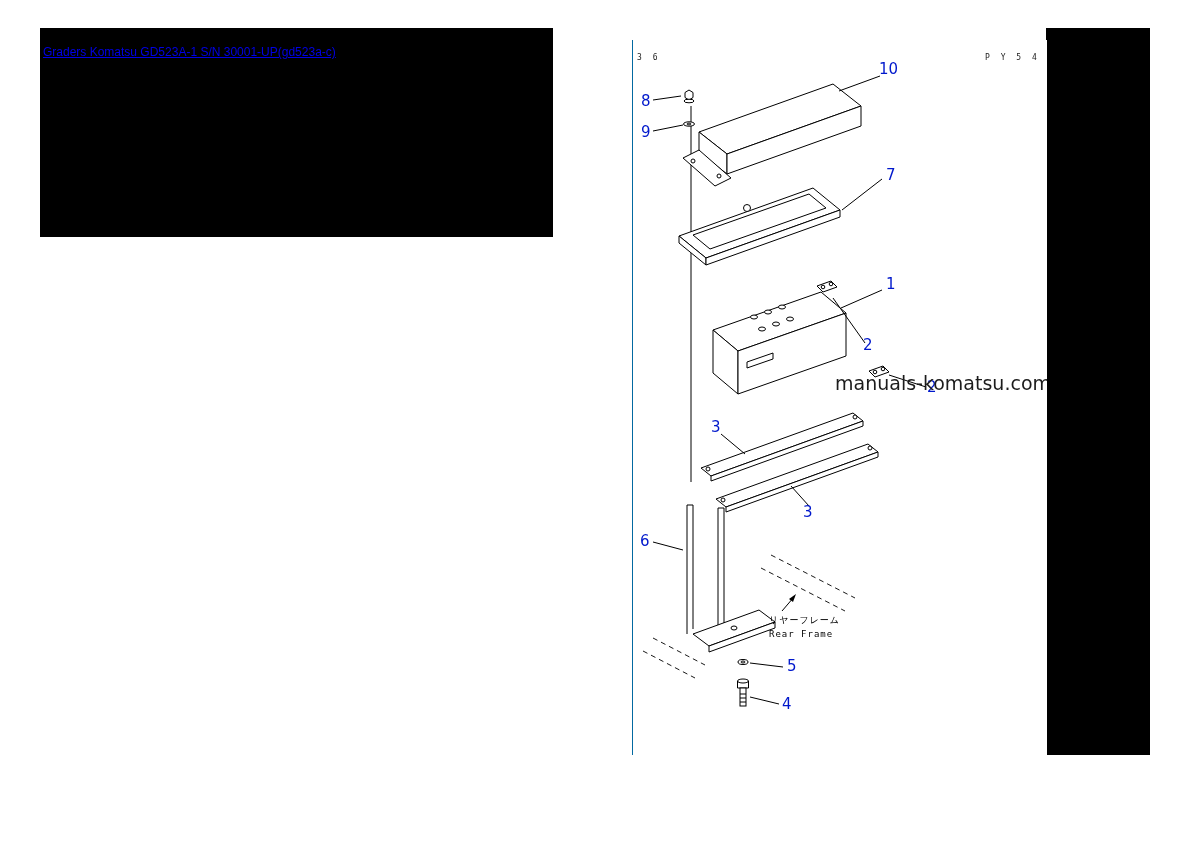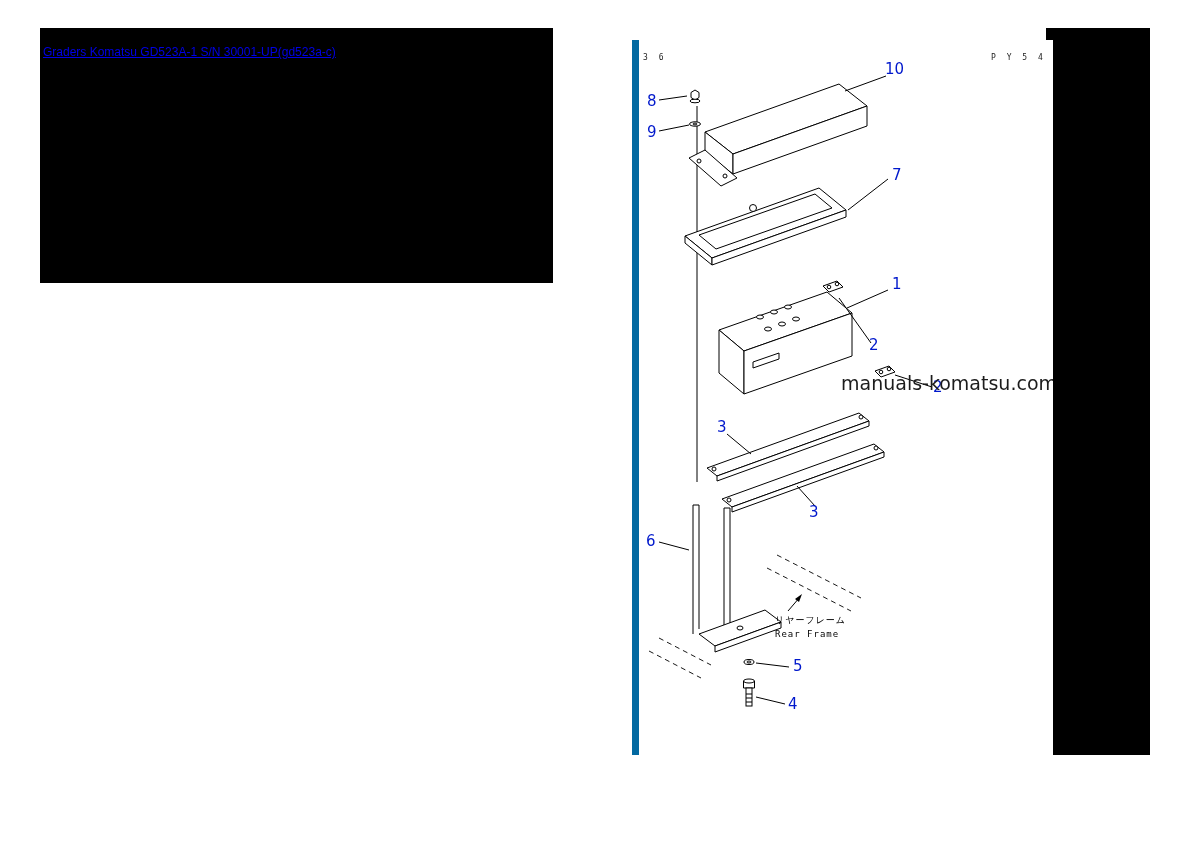--- a/index.html
+++ b/index.html
@@ -1,35 +1,35 @@
 <!DOCTYPE html>
 <html><head>
 <meta charset="utf-8">
 <style>
   html,body { margin:0; padding:0; background:#fff; }
   body { position:relative; width:1190px; height:842px; font-family:"Liberation Sans", sans-serif; overflow:hidden; }
 
   .header-black-panel {
-    position:absolute; left:40px; top:28px; width:513px; height:255px;
+    position:absolute; left:40px; top:28px; width:513px; height:209px;
     background:#000;
   }
   .model-link {
     position:absolute; left:3px; top:17px;
     font-size:12px; color:#0000e6; text-decoration:underline;
     white-space:nowrap; cursor:pointer;
   }
 
   .right-black-panel {
     position:absolute; left:1046px; top:28px; width:104px; height:727px;
     background:#000;
   }
 
   .diagram-sheet {
     position:absolute; left:632px; top:40px; width:414px; height:715px;
-    background:#fff; border-left:7px solid #0369a1;
+    background:#fff; border-left:1px solid #0369a1;
   }
   .diagram-sheet svg { display:block; }
 
   .ln   { stroke:#000; stroke-width:1; fill:none; }
   .part { stroke:#000; stroke-width:1; fill:#fff; }
   .dash { stroke:#000; stroke-width:0.9; fill:none; stroke-dasharray:5 4; }
 
   text.callout {
     font-family:"DejaVu Sans", sans-serif;
     font-size:15px; fill:#0018cc;

